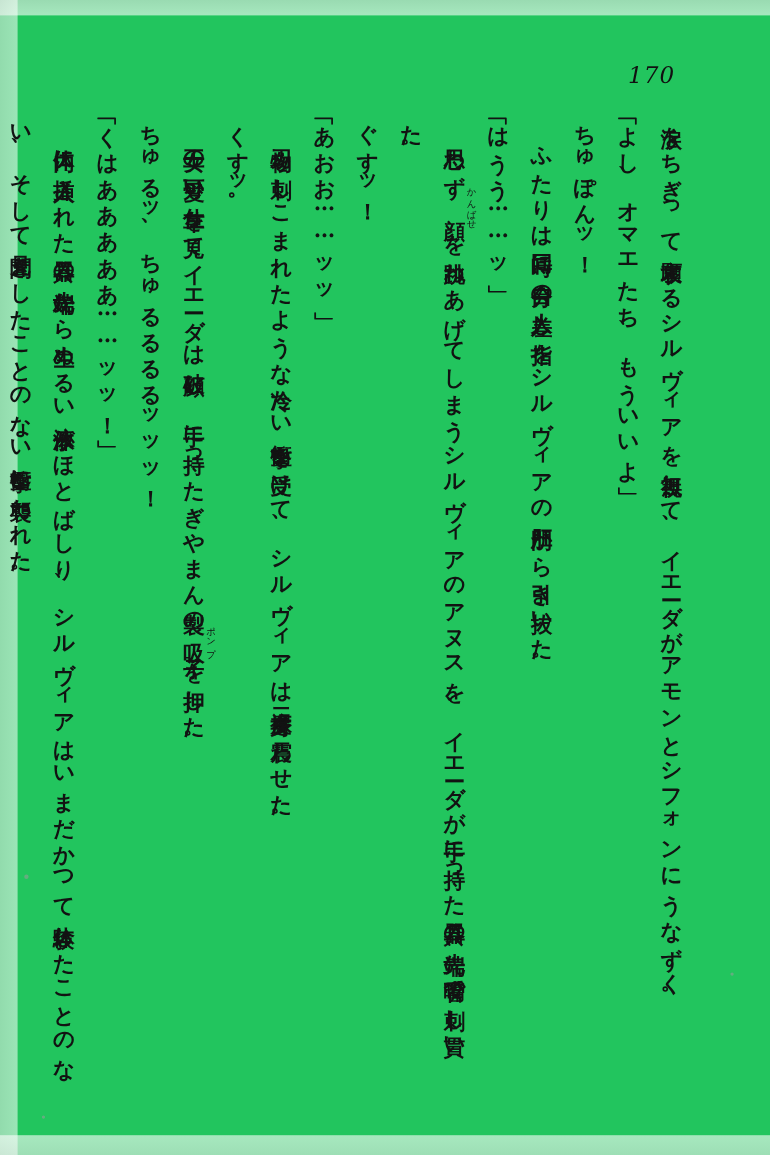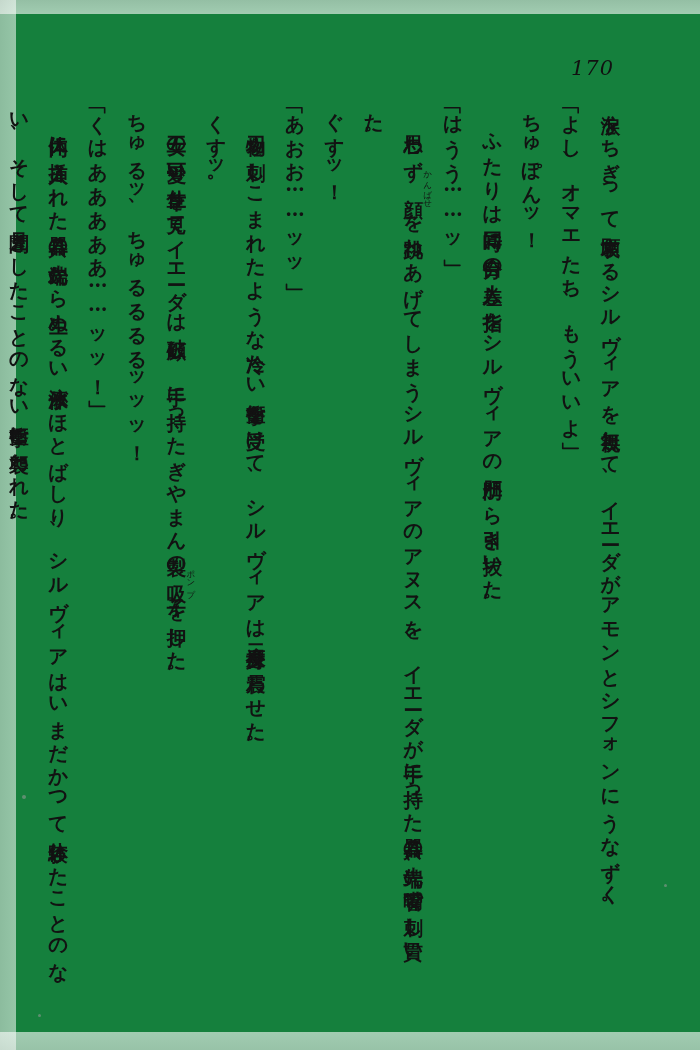--- a/index.html
+++ b/index.html
@@ -12,21 +12,21 @@
     height: 1050px;
     overflow: hidden;
     font-family: "DejaVu Serif", "Liberation Serif", serif;
     color: #1a1a1a;
   }
 
   #page {
     position: relative;
     width: 700px;
     height: 1050px;
-    background: #15803d;
+    background: #22c55e;
     box-sizing: border-box;
   }
 
   
   .scan-edge-top {
     position: absolute;
     top: 0; left: 0;
     width: 700px; height: 14px;
     background: linear-gradient(to bottom, #e9e9e9, #ffffff);
     opacity: 0.6;

